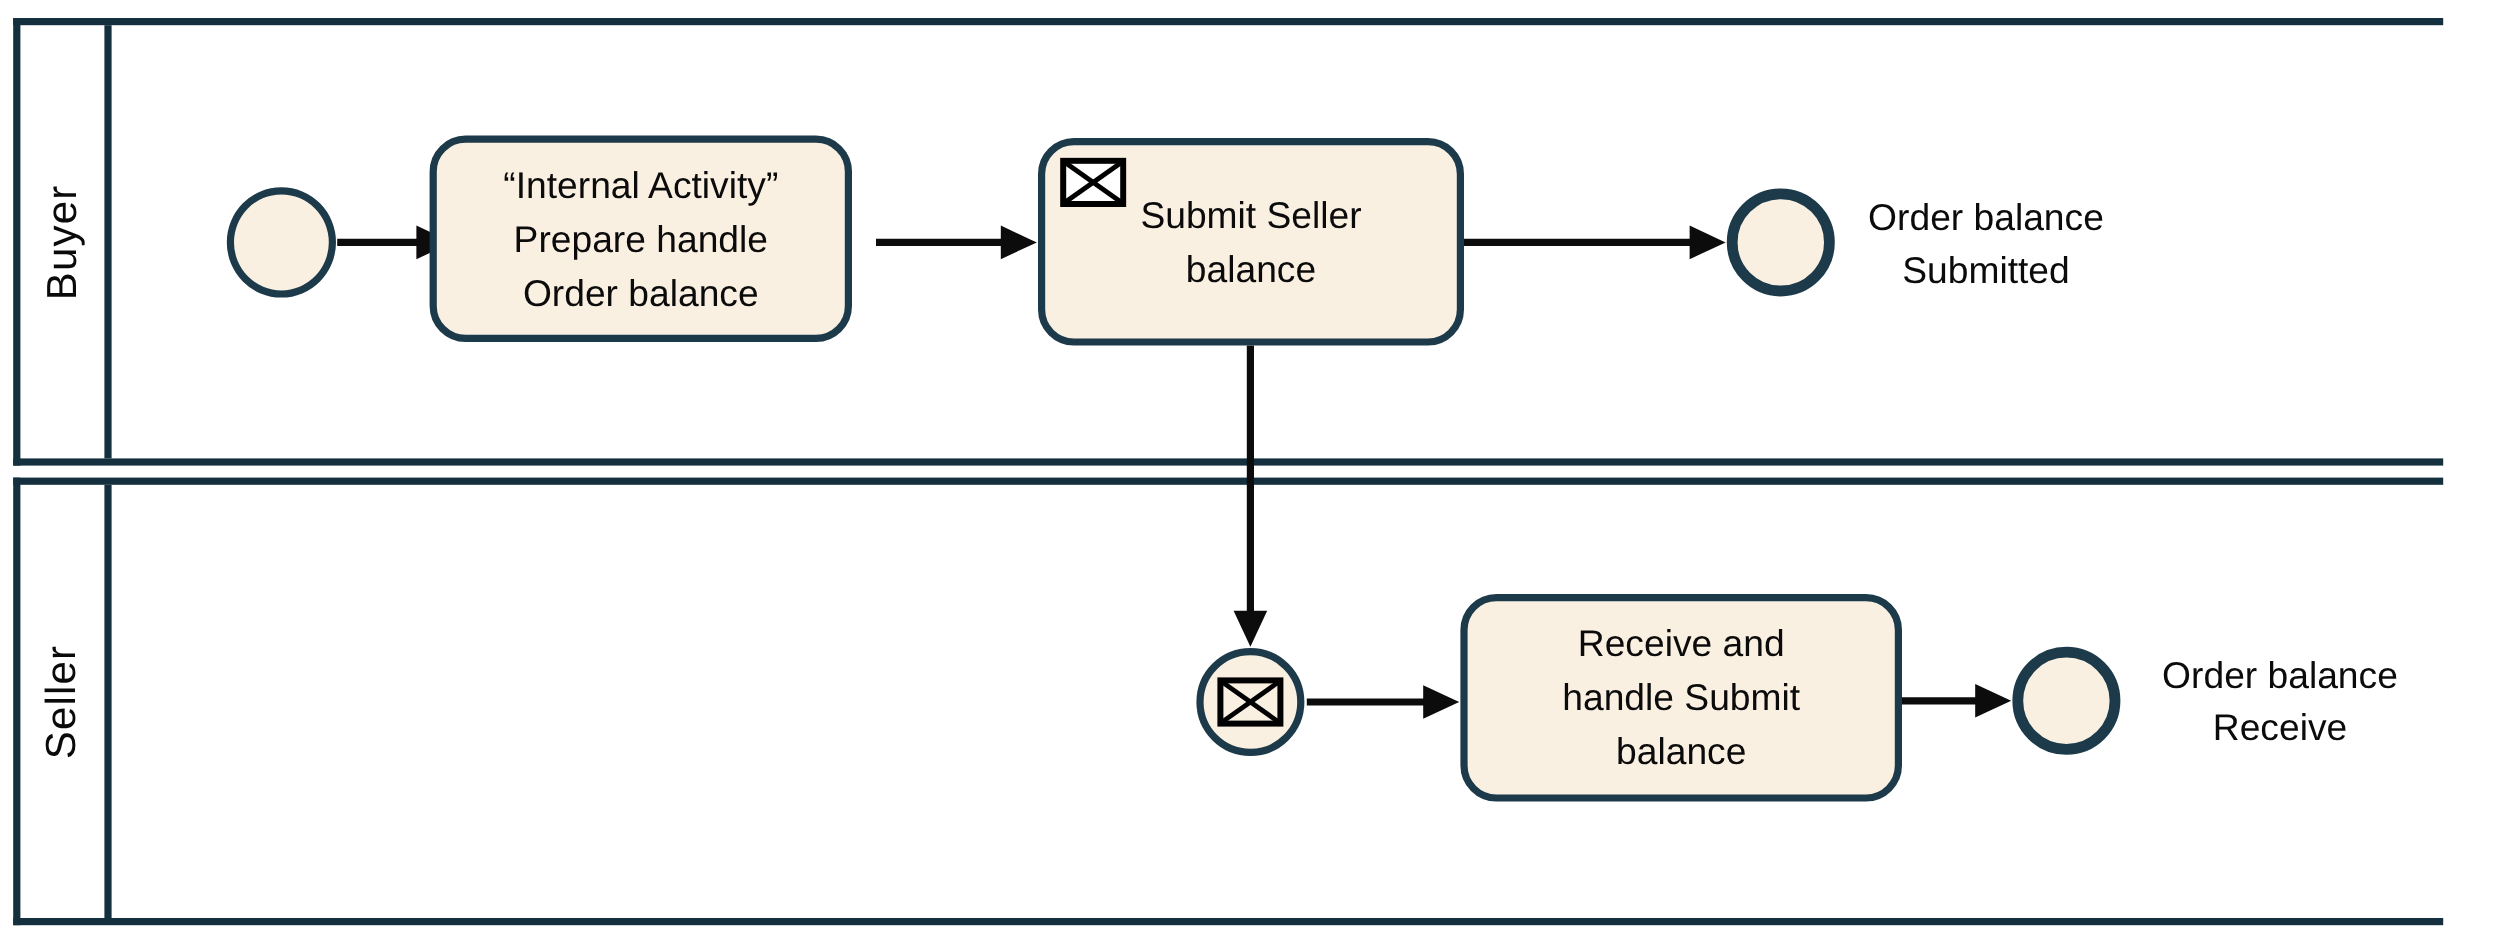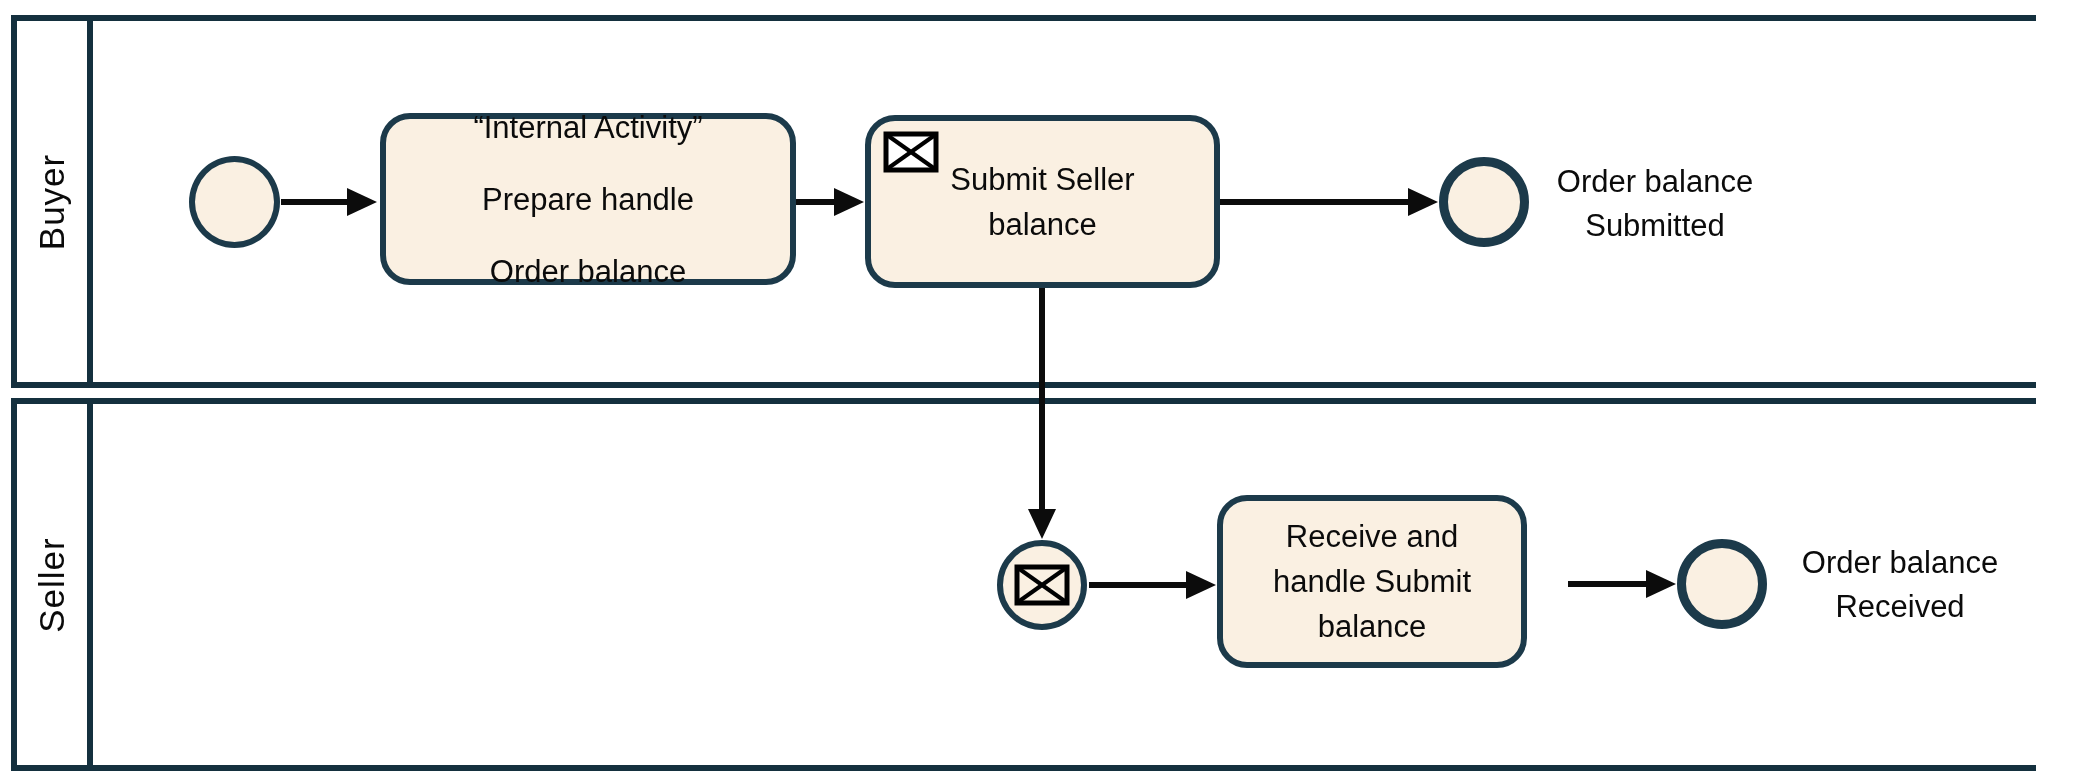--- a/index.html
+++ b/index.html
@@ -114,21 +114,21 @@
       <polygon points="1216,585 1186,571 1186,599" fill="#0c0c0c"></polygon>
     </g>
     <g>
       <line x1="1568" y1="584" x2="1648" y2="584" stroke="#0c0c0c" stroke-width="6"></line>
       <polygon points="1676,584 1646,570 1646,598" fill="#0c0c0c"></polygon>
     </g>
   </svg>
 
   <div class="event start" style="left:189px; top:156px; width:91px; height:92px;"></div>
 
-  <div class="task" style="left:380px; top:113px; width:416px; height:172px;gap:27px;">
+  <div class="task" style="left:358px; top:113px; width:352px; height:172px;">
     <div>“Internal Activity”</div>
     <div>Prepare handle</div>
     <div>Order balance</div>
   </div>
 
   <div class="task" style="left:865px; top:115px; width:355px; height:173px;">
     <svg class="msg-icon-corner" width="56" height="42" viewBox="0 0 56 42">
       <rect x="3" y="3" width="50" height="36" fill="#ffffff" stroke="#000000" stroke-width="5"></rect>
       <line x1="4" y1="4" x2="52" y2="38" stroke="#000000" stroke-width="4"></line>
       <line x1="52" y1="4" x2="4" y2="38" stroke="#000000" stroke-width="4"></line>
@@ -145,26 +145,26 @@
   </div>
 
   <div class="event start" style="left:997px; top:540px; width:90px; height:90px;">
     <svg width="56" height="42" viewBox="0 0 56 42">
       <rect x="3" y="3" width="50" height="36" fill="none" stroke="#000000" stroke-width="5"></rect>
       <line x1="4" y1="4" x2="52" y2="38" stroke="#000000" stroke-width="4"></line>
       <line x1="52" y1="4" x2="4" y2="38" stroke="#000000" stroke-width="4"></line>
     </svg>
   </div>
 
-  <div class="task" style="left:1217px; top:495px; width:310px; height:173px;">
+  <div class="task" style="left:1217px; top:495px; width:368px; height:173px;">
     <div>Receive and</div>
     <div>handle Submit</div>
     <div>balance</div>
   </div>
 
   <div class="event end" style="left:1677px; top:539px; width:90px; height:90px;"></div>
 
   <div class="event-label" style="left:1775px; top:541px; width:250px;">
     <div>Order balance</div>
-    <div>Received</div>
+    <div>Receive</div>
   </div>
 
 </div>
 
 </body></html>

